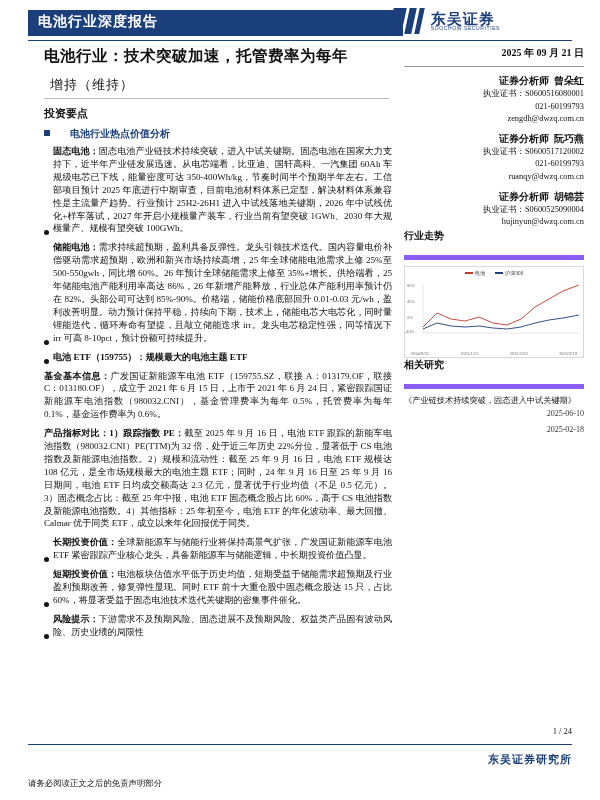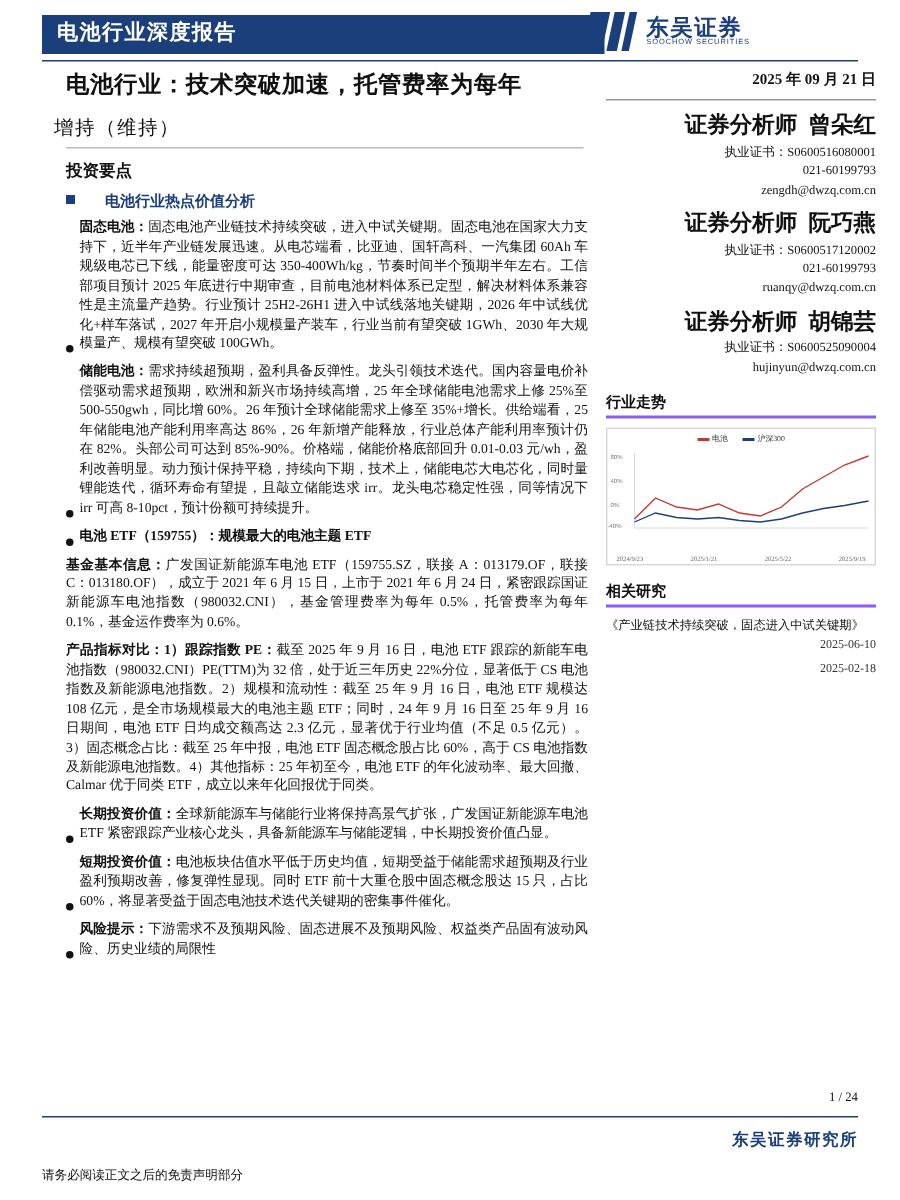--- a/index.html
+++ b/index.html
@@ -43,21 +43,21 @@
   .logo-cn{font-size:15px;font-weight:bold;color:#1b3f7a;font-family:"Liberation Sans",sans-serif;letter-spacing:1px;}
   .logo-en{font-size:5px;color:#1b3f7a;letter-spacing:.6px;font-family:"Liberation Sans",sans-serif;}
   .hdr-rule{position:absolute;left:28px;top:40px;width:544px;height:1px;background:#1b3f7a;}
 
   
   .doc-title{
     position:absolute;left:44px;top:46px;width:340px;
     font-size:15.5px;font-weight:bold;color:#111;letter-spacing:.5px;
   }
   .rating{
-    position:absolute;left:36px;top:76px;
+    position:absolute;left:50px;top:76px;
     font-size:13px;color:#111;letter-spacing:1px;
   }
   .sep-line{position:absolute;left:44px;top:98px;width:345px;height:1px;background:#bbb;}
   
   .left-col{
     position:absolute;left:44px;top:106px;width:348px;
   }
   .invest-pts{font-size:11px;font-weight:bold;margin-bottom:6px;}
   .sub-head{
     font-size:10px;font-weight:bold;color:#1b3f7a;margin:4px 0 4px 0;
@@ -77,25 +77,25 @@
 
   
   .right-col{
     position:absolute;left:404px;top:46px;width:180px;
   }
   .date{
     text-align:right;font-size:10px;font-weight:bold;margin-bottom:6px;color:#111;
   }
   .rc-rule{width:100%;height:1px;background:#999;margin:4px 0 6px 0;}
   .an-block{font-size:8.4px;line-height:1.5;text-align:right;color:#111;}
-  .an-role{font-weight:bold;font-size:15px;}
+  .an-role{font-weight:bold;font-size:10px;}
   .an-name{font-weight:bold;}
   .sect-title{
-    font-size:10px;font-weight:bold;color:#111;border-bottom:2px solid #8b5cf6;
-    padding-bottom:2px;margin:10px 0 6px 0;
+    font-size:10px;font-weight:bold;color:#111;border-bottom:5px solid #8b5cf6;
+    padding-bottom:12px;margin:0 0 6px 0;
   }
   .chart-box{
     width:100%;height:92px;border:1px solid #d9d9d9;position:relative;background:#fff;
     box-sizing:border-box;
   }
   .chart-legend{
     position:absolute;top:3px;left:0;width:100%;
     display:flex;justify-content:center;gap:10px;font-size:5.2px;color:#333;
   }
   .lg{display:flex;align-items:center;gap:2px;}

